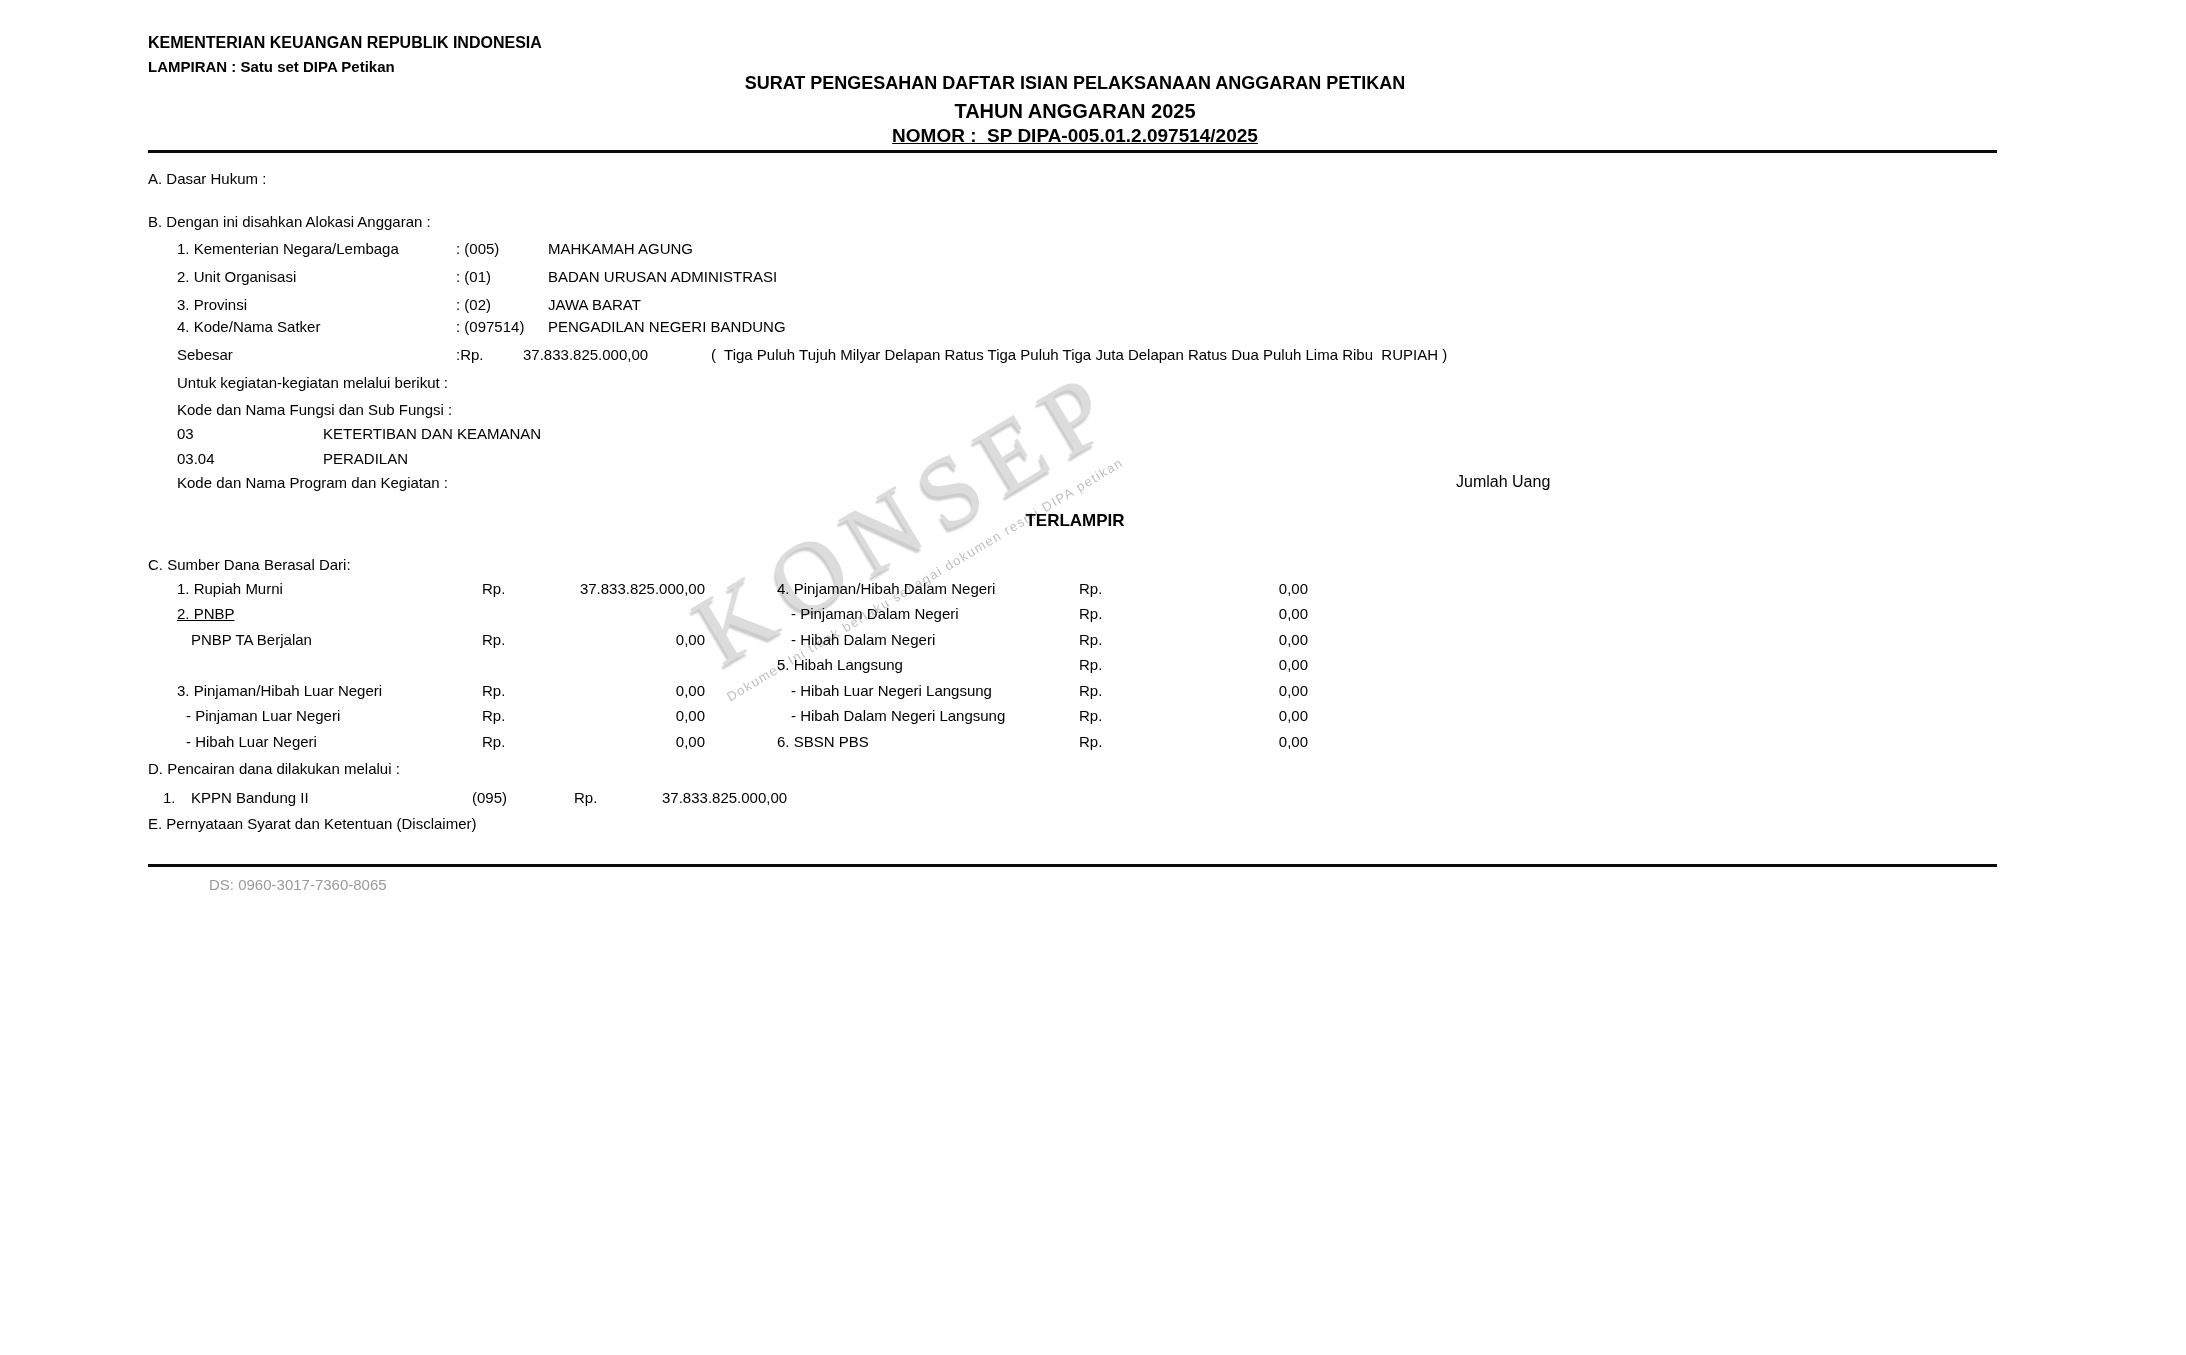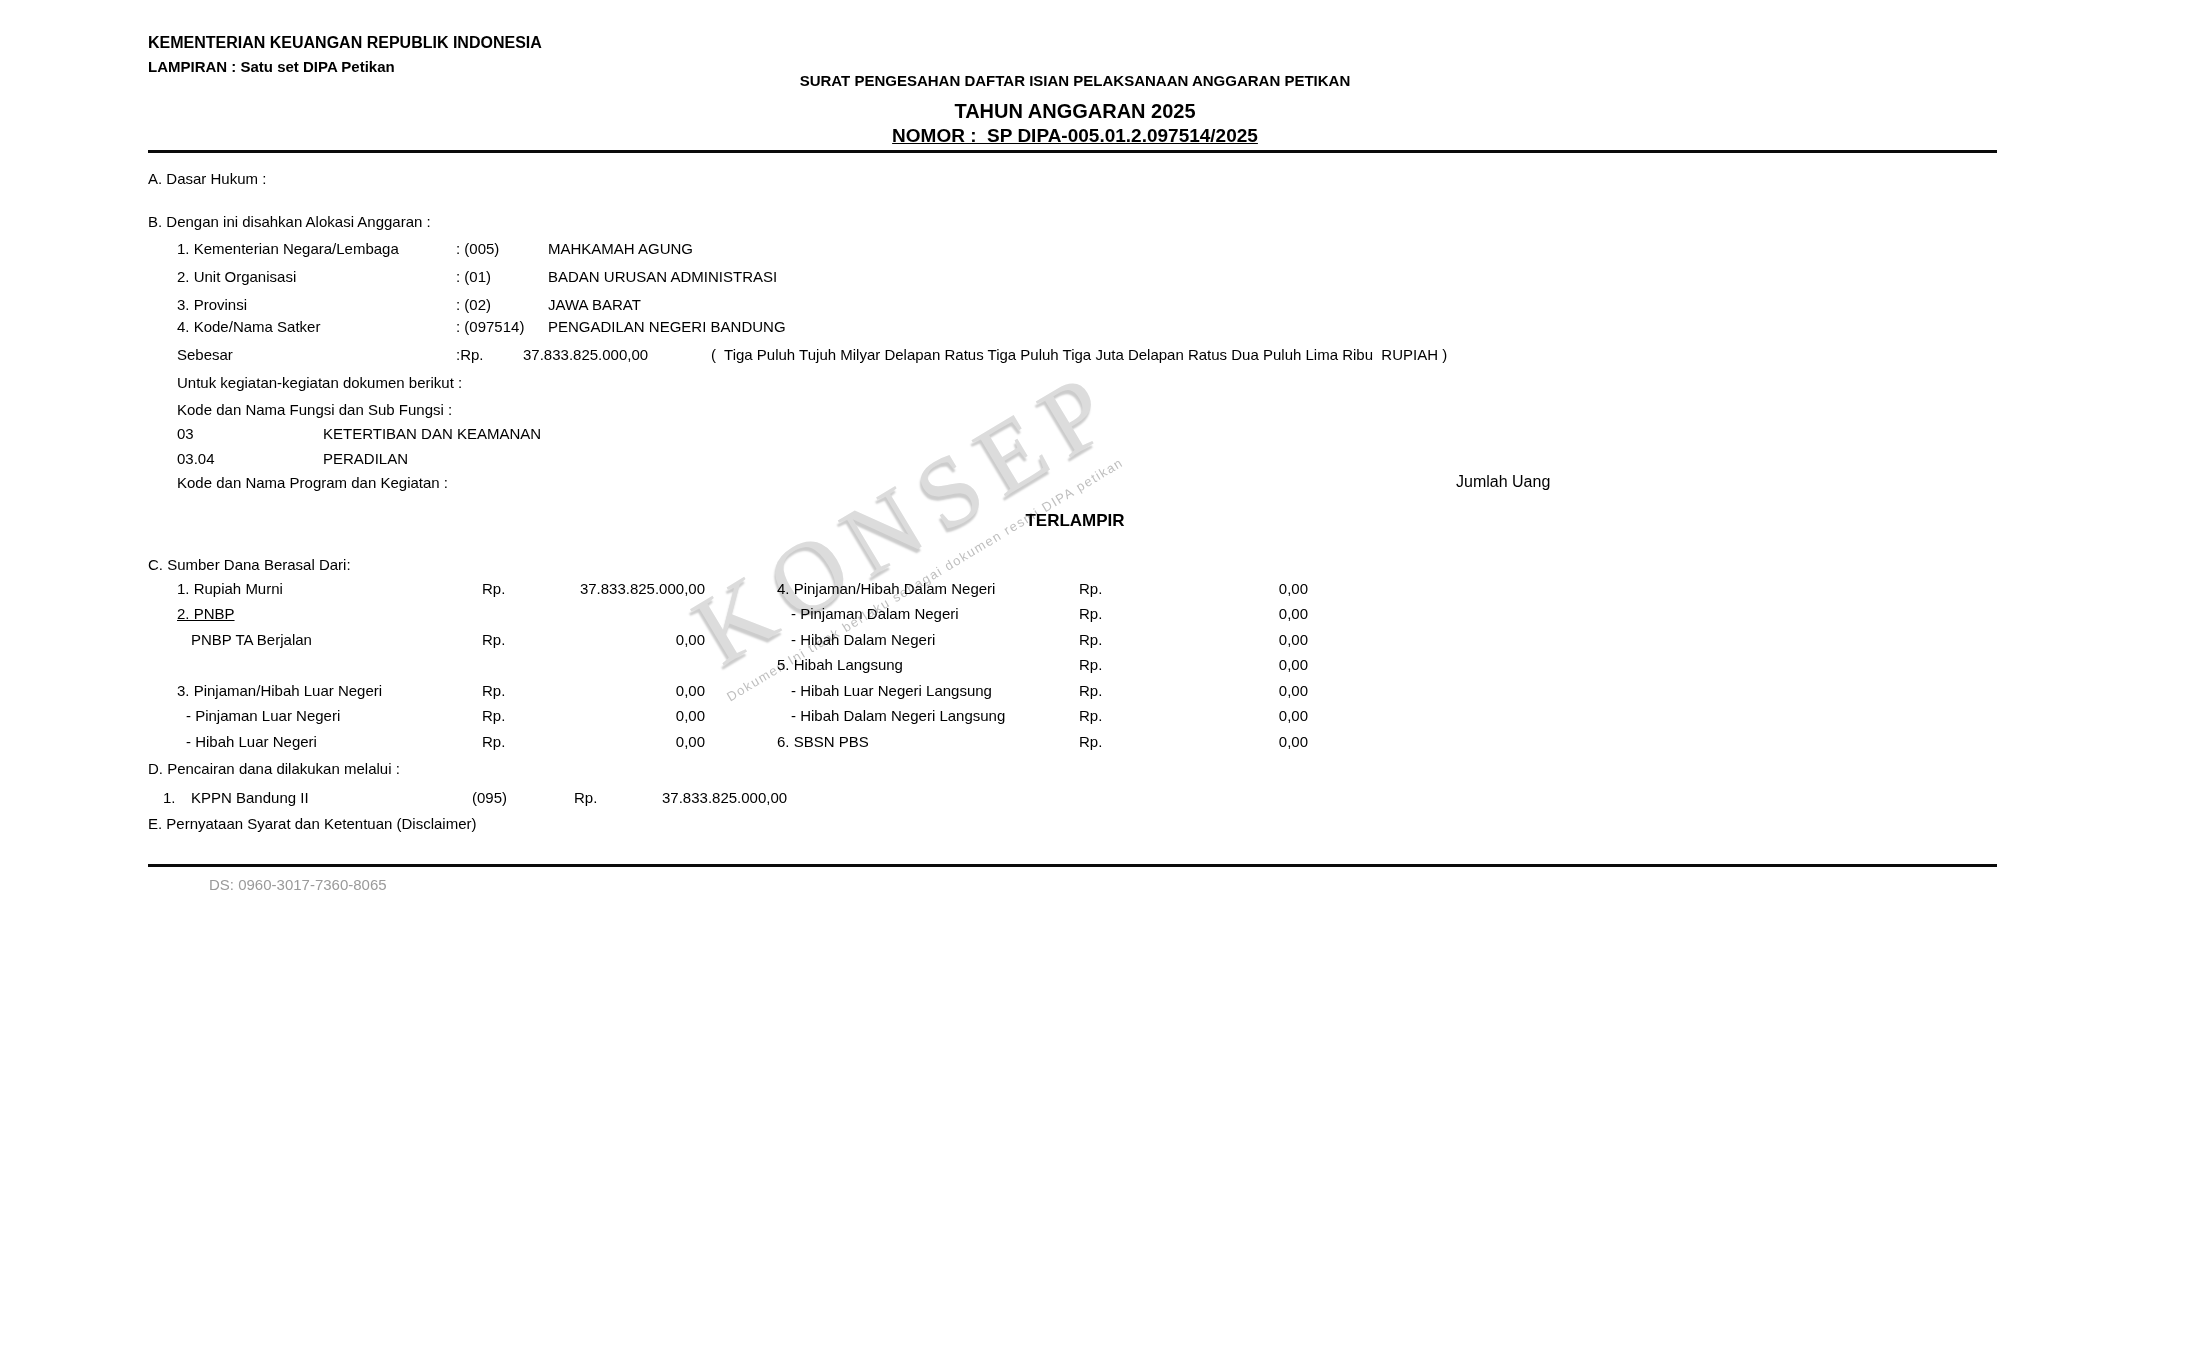--- a/index.html
+++ b/index.html
@@ -4,21 +4,21 @@
 <style>
   html,body{margin:0;padding:0;background:#ffffff;}
   #page{position:relative;width:2186px;height:1355px;background:#ffffff;overflow:hidden;
         font-family:"Liberation Sans","DejaVu Sans",sans-serif;color:#000;}
   .abs{position:absolute;white-space:pre;line-height:1.25;font-size:15px;}
   .b{font-weight:700;}
   .fs16{font-size:16px;}
   .fs17{font-size:17px;}
   .fs19{font-size:19px;text-decoration:underline;}
   .fs20{font-size:20px;}
-  .fs21{font-size:15px;}
+  .fs21{font-size:18px;}
   .fs13{font-size:13px;}
   .center{text-align:center;}
   .rule{position:absolute;left:148px;width:1849px;height:3px;background:#0a0a0a;}
   .gray{color:#9a9a9a;}
   .amtL{left:520px;width:185px;text-align:right;}
   .amtR{left:1120px;width:188px;text-align:right;}
   .wm{position:absolute;left:617px;top:447px;width:580px;height:140px;
       font-family:"Liberation Serif","DejaVu Serif",serif;font-size:100px;letter-spacing:14px;
       color:#dcdcdc;text-align:center;line-height:140px;
       transform:rotate(-31deg);text-shadow:-3px 3px 2px #cccccc;user-select:none;}
@@ -63,21 +63,21 @@
 
   <div class="abs" style="left:177px;top:318px;">4. Kode/Nama Satker</div>
   <div class="abs" style="left:456px;top:318px;">: (097514)</div>
   <div class="abs" style="left:548px;top:318px;">PENGADILAN NEGERI BANDUNG</div>
 
   <div class="abs" style="left:177px;top:346px;">Sebesar</div>
   <div class="abs" style="left:456px;top:346px;">:Rp.</div>
   <div class="abs" style="left:523px;top:346px;">37.833.825.000,00</div>
   <div class="abs" style="left:711px;top:346px;">(  Tiga Puluh Tujuh Milyar Delapan Ratus Tiga Puluh Tiga Juta Delapan Ratus Dua Puluh Lima Ribu  RUPIAH )</div>
 
-  <div class="abs" style="left:177px;top:374px;">Untuk kegiatan-kegiatan dokumen berikut :</div>
+  <div class="abs" style="left:177px;top:374px;">Untuk kegiatan-kegiatan melalui berikut :</div>
   <div class="abs" style="left:177px;top:401px;">Kode dan Nama Fungsi dan Sub Fungsi :</div>
 
   <div class="abs" style="left:177px;top:425px;">03</div>
   <div class="abs" style="left:323px;top:425px;">KETERTIBAN DAN KEAMANAN</div>
   <div class="abs" style="left:177px;top:450px;">03.04</div>
   <div class="abs" style="left:323px;top:450px;">PERADILAN</div>
 
   <div class="abs" style="left:177px;top:474px;">Kode dan Nama Program dan Kegiatan :</div>
   <div class="abs fs16" style="left:1456px;top:472px;">Jumlah Uang</div>
   <div class="abs b fs17 center" style="left:300px;top:510px;width:1550px;">TERLAMPIR</div>

